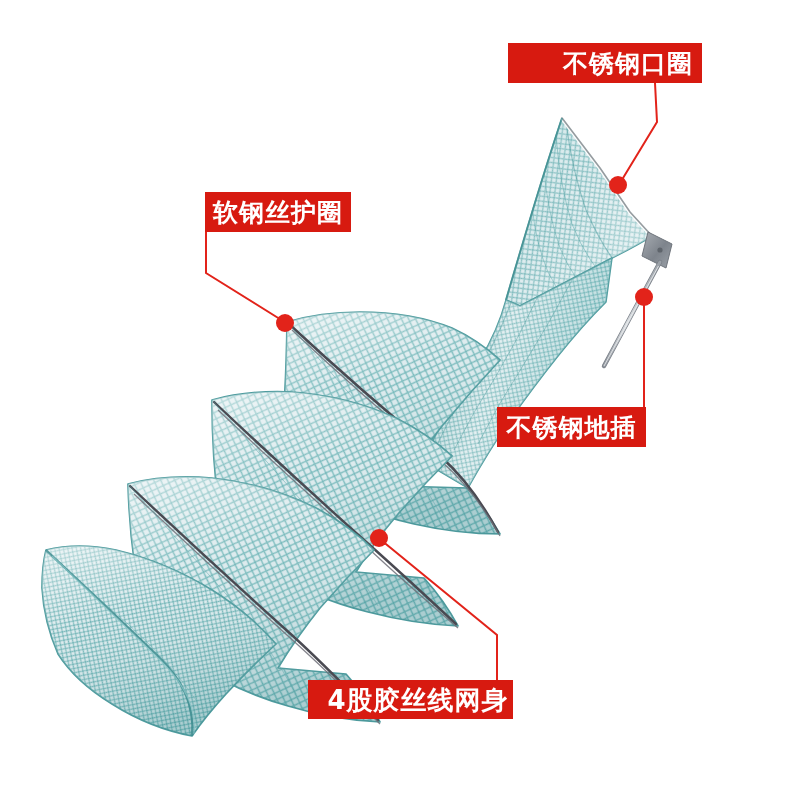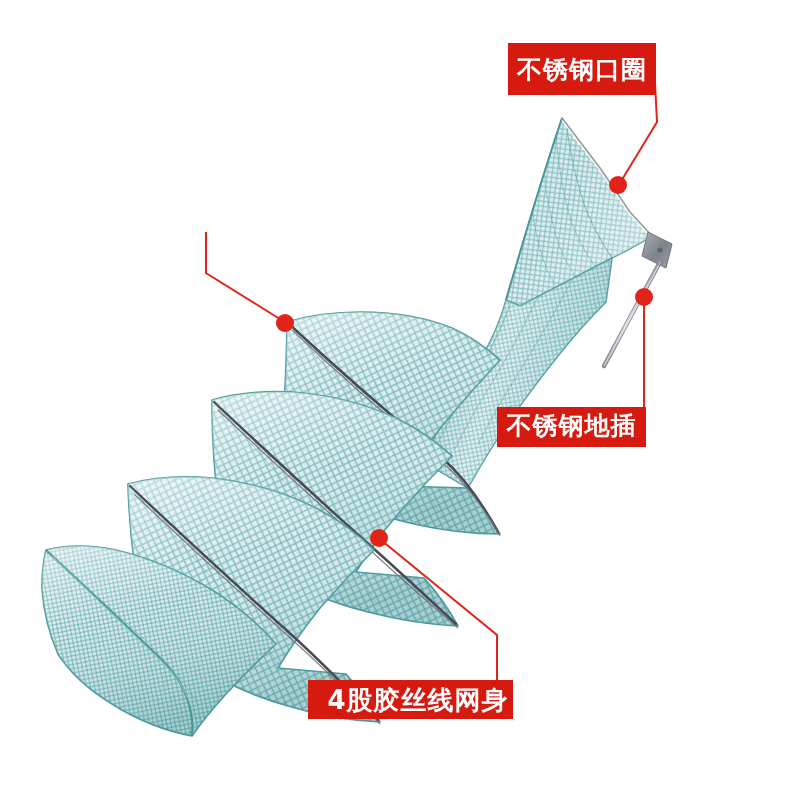--- a/index.html
+++ b/index.html
@@ -31,23 +31,23 @@
     align-items: center;
     justify-content: center;
     background: #d71a10;
     color: #ffffff;
     font-weight: 700;
     letter-spacing: 1px;
     line-height: 1;
     white-space: nowrap;
     font-family: "DejaVu Sans", "Liberation Sans", sans-serif;
   }
-  #cal-1 { left: 508px; top: 43px;  width: 148px; height: 52px; font-size: 25px; }
+  #cal-1 { left: 508px; top: 43px;  width: 148px; height: 40px; font-size: 25px; padding-left: 46px; }
   #cal-2 { left: 205px; top: 192px; width: 146px; height: 40px; font-size: 25px; }
-  #cal-3 { left: 497px; top: 407px; width: 149px; height: 40px; font-size: 25px; font-family: Liberation Mono, monospace; }
+  #cal-3 { left: 497px; top: 407px; width: 149px; height: 40px; font-size: 25px; }
   #cal-4 { left: 308px; top: 680px; width: 190px; height: 39px; font-size: 26px; padding-left: 15px; }
 </style>
 </head>
 <body>
 
 <div id="stage">
 
   <svg id="artwork" viewBox="0 0 800 800">
     <defs>
 
@@ -177,18 +177,19 @@
     <g>
       <circle cx="618" cy="185" r="9" fill="#e2231a"></circle>
       <circle cx="285" cy="323" r="9" fill="#e2231a"></circle>
       <circle cx="644" cy="297" r="9" fill="#e2231a"></circle>
       <circle cx="379" cy="538" r="9" fill="#e2231a"></circle>
     </g>
   </svg>
 
   <div class="callout" id="cal-1">不锈钢口圈</div>
 
+  <div class="callout" id="cal-2">软钢丝护圈</div>
 
   <div class="callout" id="cal-3">不锈钢地插</div>
 
   <div class="callout" id="cal-4">4股胶丝线网身</div>
 
 </div>
 
 </body></html>

